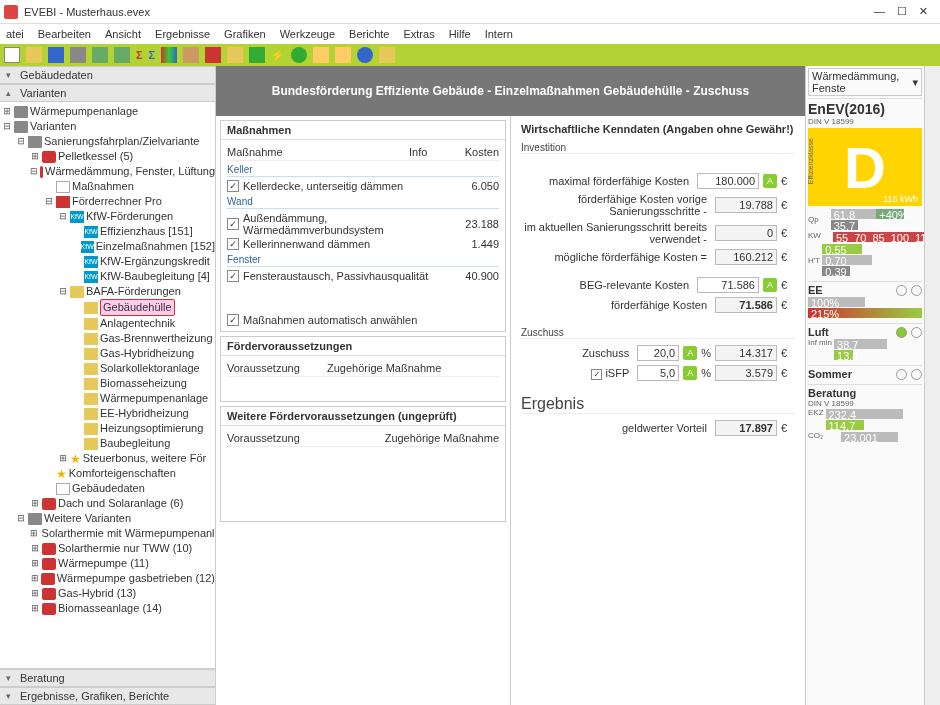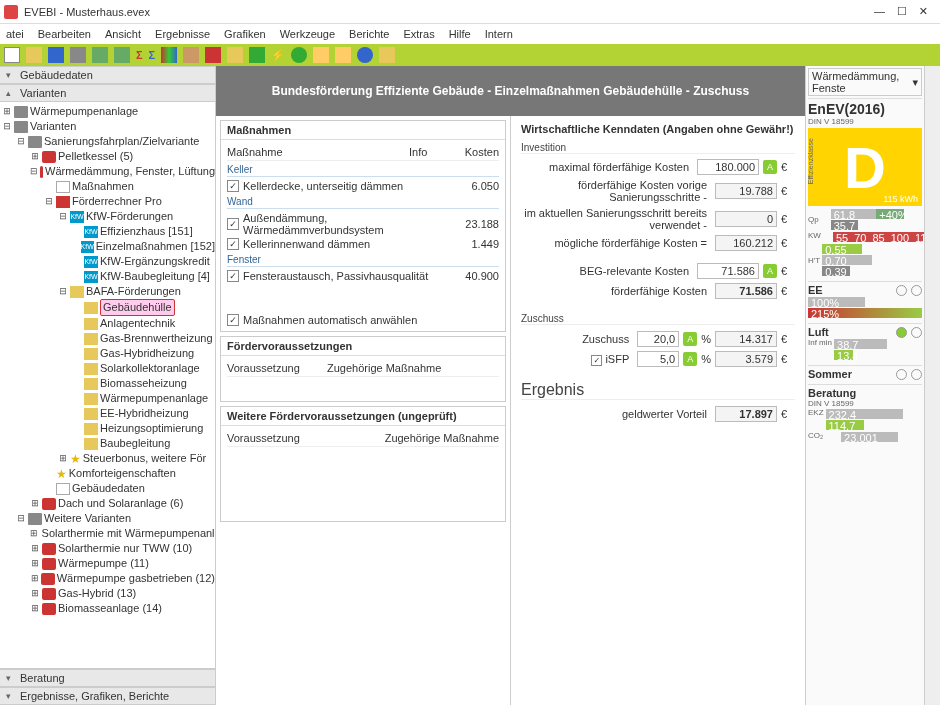--- a/index.html
+++ b/index.html
@@ -403,21 +403,21 @@
                 <span style="flex:1;text-align:right">Zugehörige Maßnahme</span>
               </div>
               <div style="height:70px"></div>
             </div>
         </div>
       </div>
       <div class="ccol">
         <div class="grp" style="border:none">
           <div class="gttl" style="border:none">Wirtschaftliche Kenndaten (Angaben ohne Gewähr!)</div>
           <div class="gbody">
-            <div style="font-size:10px;color:#444;border-bottom:1px solid #eee;margin-bottom:3px">Investition</div>
+            <div style="font-size:10px;color:#444;border-bottom:1px solid #eee;margin-bottom:17px">Investition</div>
             <div class="fv">
                 <span class="flbl">maximal förderfähige Kosten</span>
                 <span class="fval">180.000</span>
                 <span class="badge">A</span>
                 <span class="unit">€</span>
               </div>
             <div class="fv">
                 <span class="flbl">förderfähige Kosten vorige Sanierungsschritte -</span>
                 <span class="fval ro">19.788</span>
                 <span class="unit">€</span>

